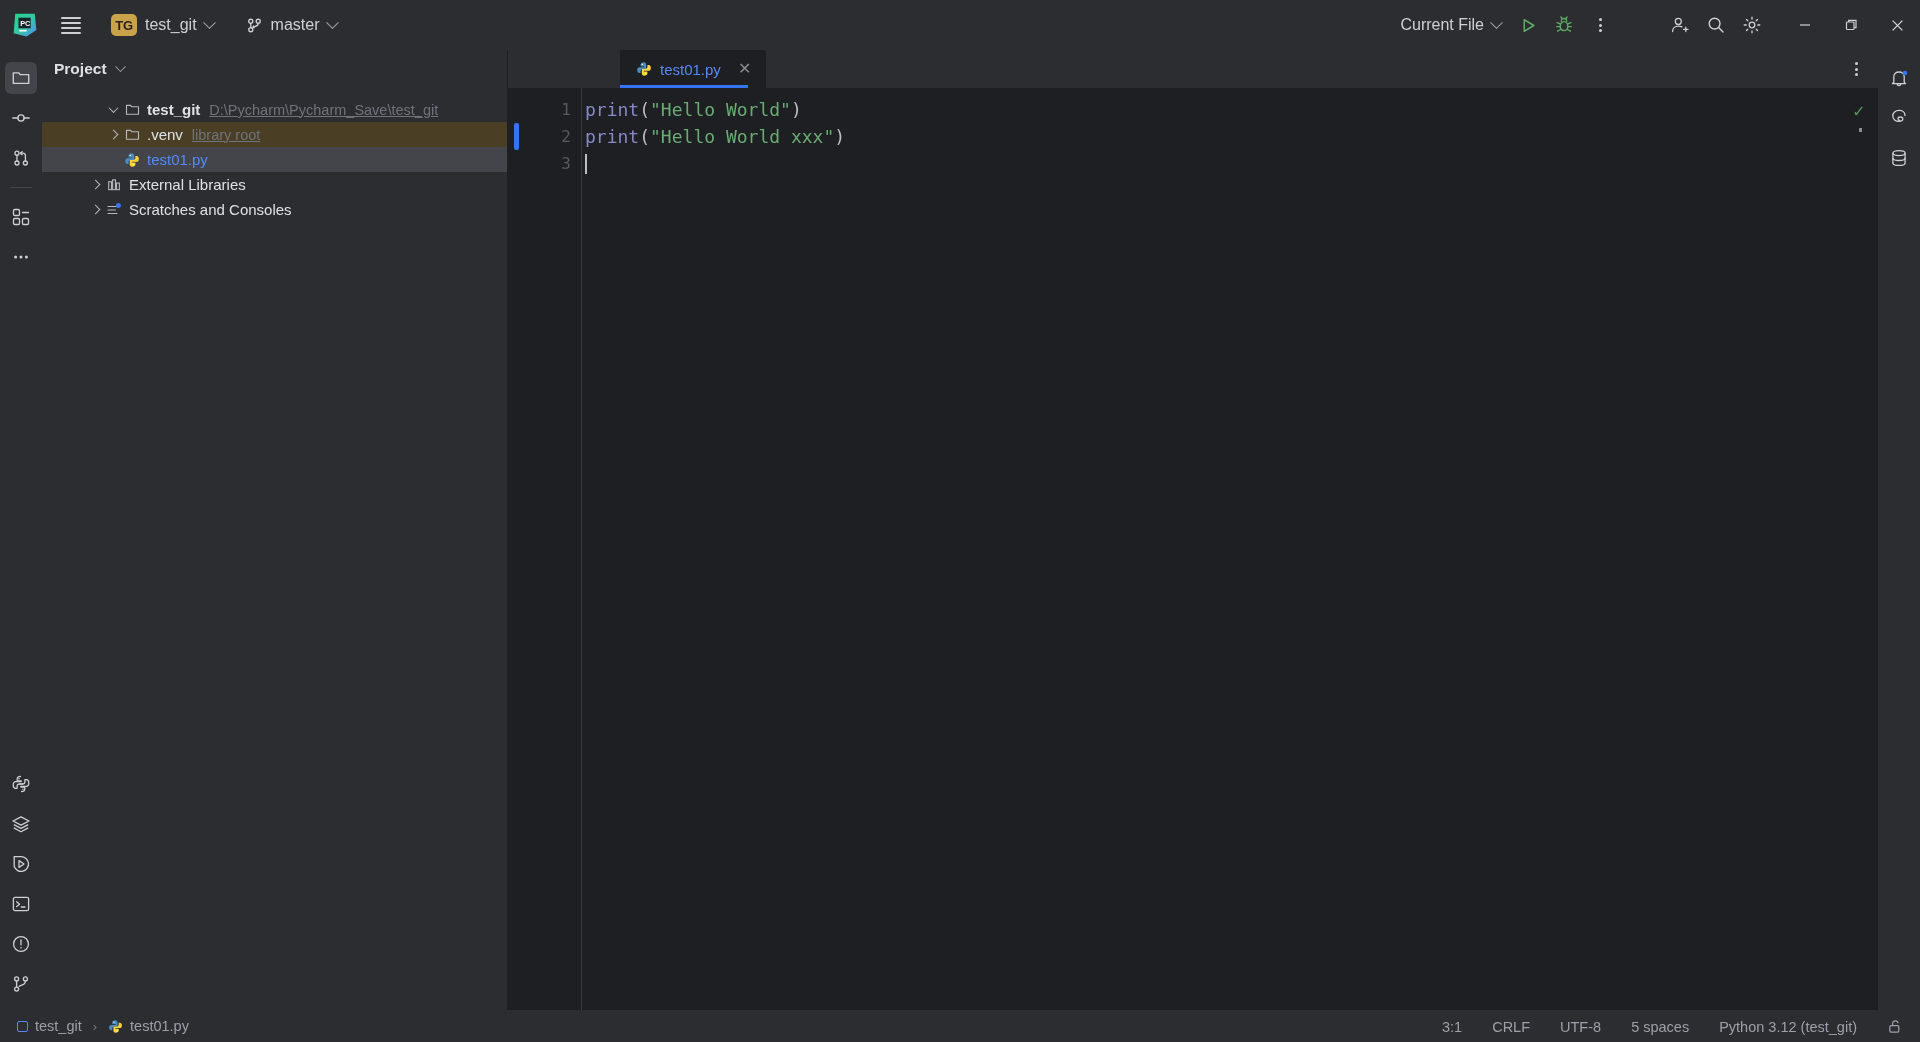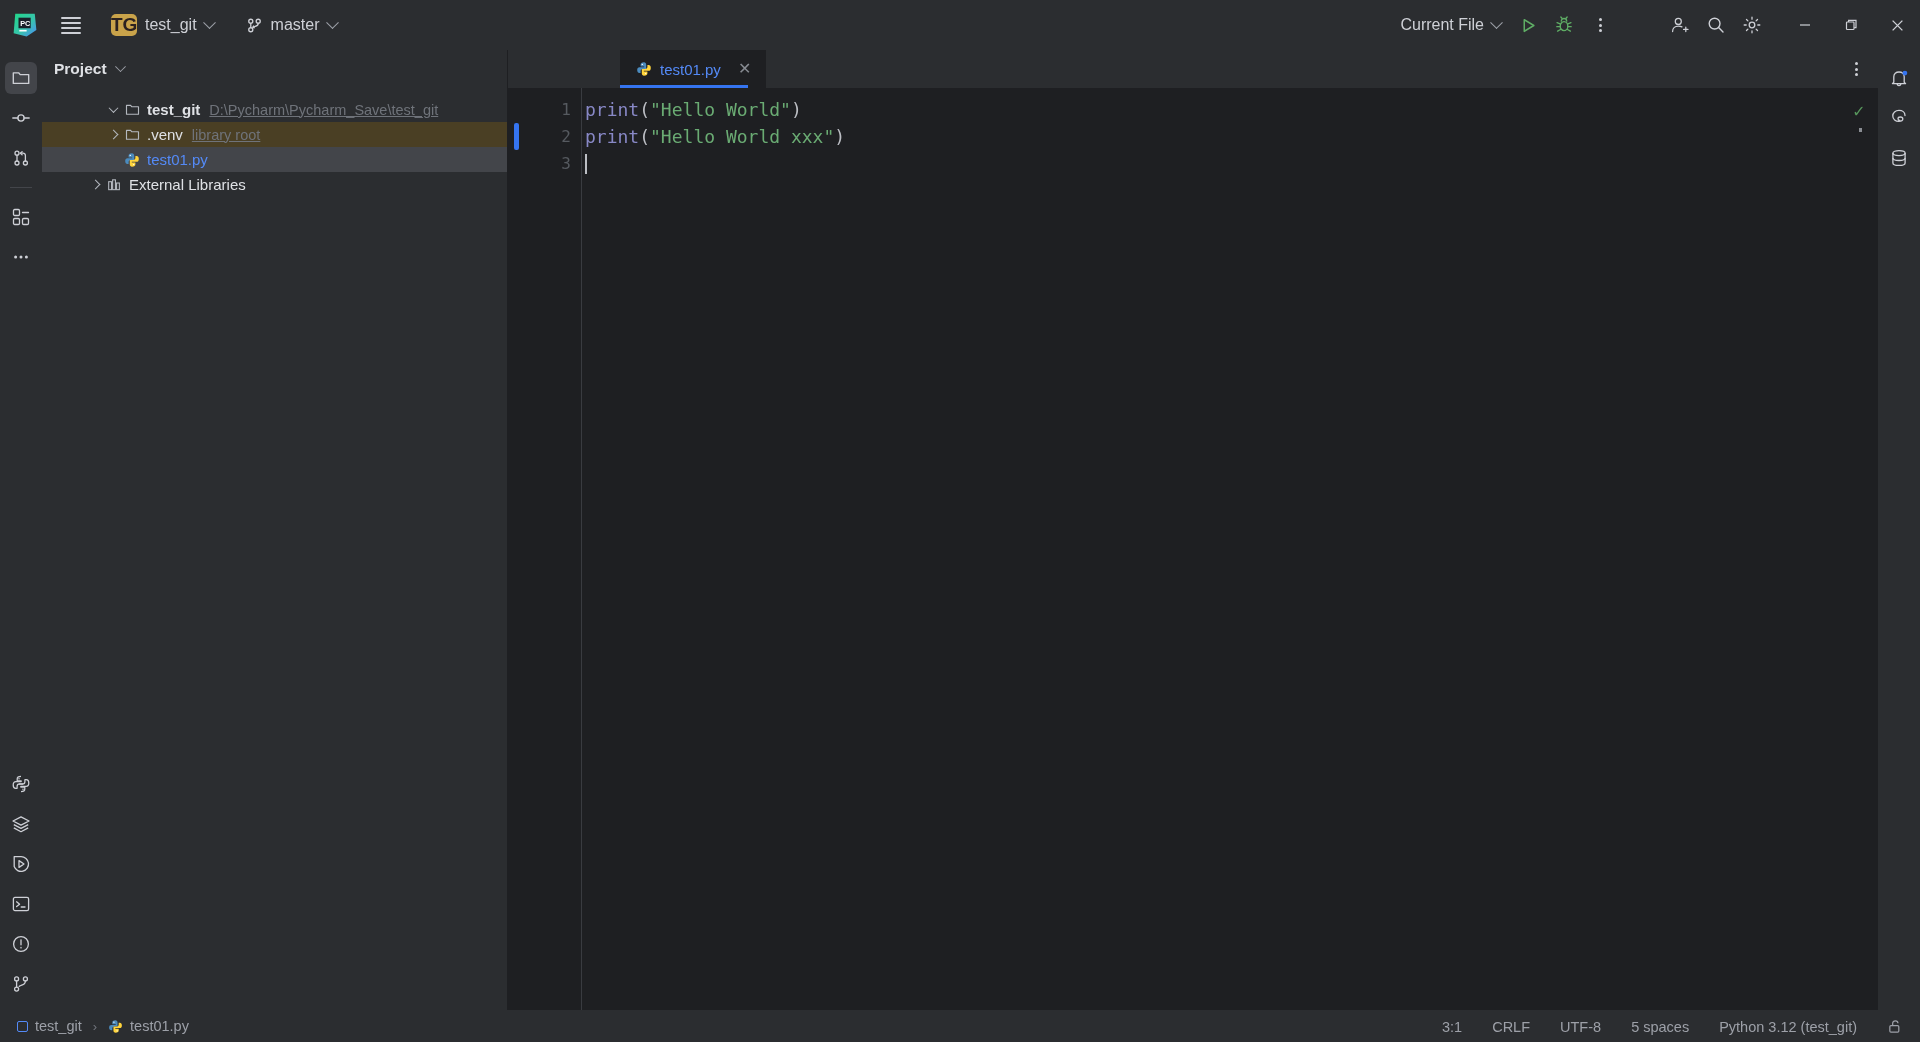--- a/index.html
+++ b/index.html
@@ -24,21 +24,21 @@
 
   .logo-cell { width: 50px; display: flex; align-items: center; justify-content: center; }
   .pc-logo { width: 26px; height: 26px; }
 
   .burger { width: 42px; height: 100%; display: flex; align-items: center; justify-content: center; cursor: pointer; }
   .burger .bars { width: 20px; }
   .burger .bars i { display: block; height: 2px; background: #ced0d6; margin: 3px 0; border-radius: 1px; }
 
   .proj-badge {
     width: 26px; height: 22px; border-radius: 5px; background: #c9a34a;
-    color: #2b2120; font-size: 19px; font-weight: bold;
+    color: #2b2120; font-size: 13px; font-weight: bold;
     display: flex; align-items: center; justify-content: center;
     letter-spacing: -0.3px;
   }
   .tb-item {
     display: flex; align-items: center; gap: 8px; height: 32px;
     padding: 0 9px; border-radius: 6px; cursor: pointer;
     color: #ced0d6; font-size: 16px; white-space: nowrap;
   }
   .tb-item.proj { margin-left: 10px; }
   .tb-item.branch { margin-left: 14px; }
@@ -469,20 +469,36 @@
           <span class="ic">
             <svg width="15" height="15" viewBox="0 0 16 16" fill="none" stroke="#b4b8bf" stroke-width="1.15">
               <rect x="1.8" y="5" width="3" height="8.5"></rect>
                 <rect x="6" y="3" width="3" height="10.5"></rect>
                 <rect x="10.2" y="6.4" width="3" height="7.1"></rect>
             </svg>
           </span>
           <span class="lbl">External Libraries</span>
         </div>
 
+        <div class="row" style="padding-left:44px">
+          <span class="arrow">
+              <i></i>
+            </span>
+          <span class="ic">
+            <svg width="16" height="16" viewBox="0 0 16 16">
+              <g stroke="#b4b8bf" stroke-width="1.2" stroke-linecap="round">
+                <path d="M2 4.5 L12 4.5"></path>
+                  <path d="M2 8 L9.5 8"></path>
+                  <path d="M2 11.5 L11 11.5"></path>
+              </g>
+              <circle cx="12.4" cy="3.6" r="2.5" fill="#3574f0"></circle>
+            </svg>
+          </span>
+          <span class="lbl">Scratches and Consoles</span>
+        </div>
 
       </div>
     </div>
 
     <div class="editor-wrap">
 
       <div class="tabbar">
         <div class="tab-lead"></div>
         <div class="tab">
           <span>

